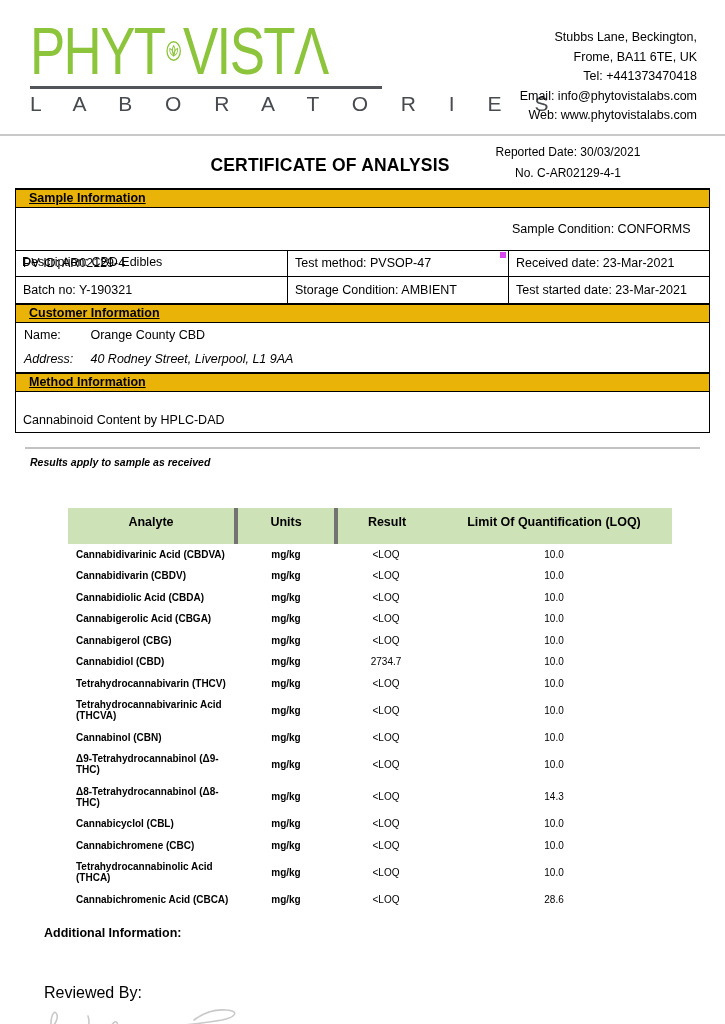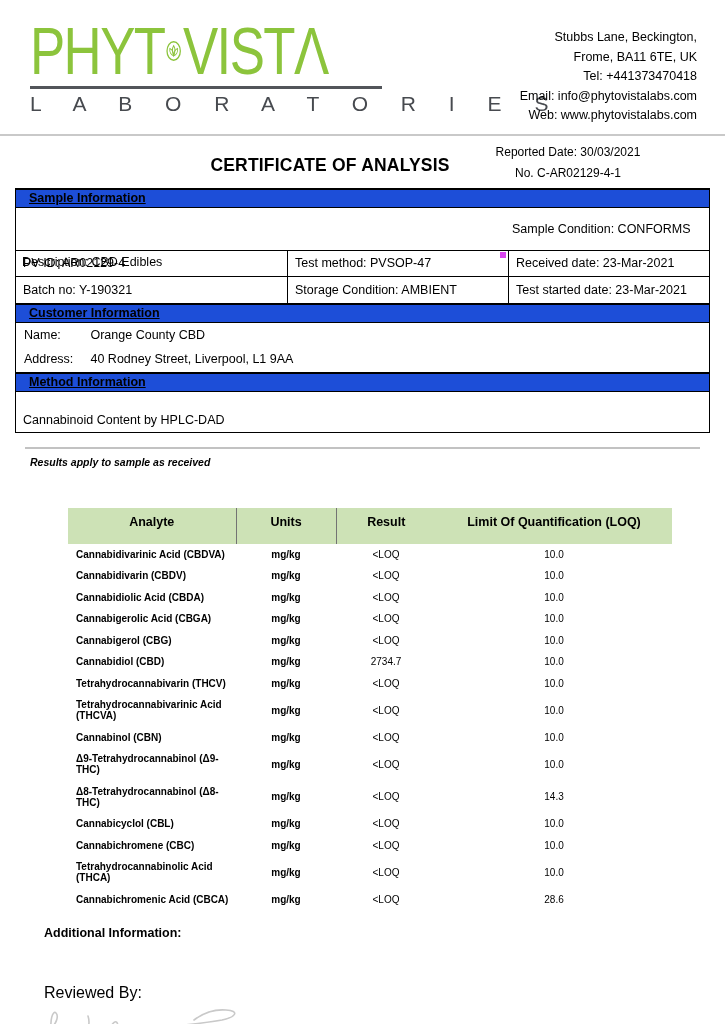--- a/index.html
+++ b/index.html
@@ -22,50 +22,50 @@
 
   
   .title-block { position: relative; height: 52px; }
   .report-meta { position: absolute; right: 42px; top: 6px; width: 230px; text-align: center;
                  font-size: 12px; line-height: 21px; }
   .doc-title { position: absolute; left: 0; top: 19px; width: 660px; text-align: center;
                font-size: 17.5px; font-weight: bold; letter-spacing: 0.2px; }
 
   
   .info-block { margin: 0 15px; border: 1px solid #000; border-top: 2px solid #000; font-size: 12.5px; }
-  .section-bar { background: #1d4ed8; border-bottom: 1px solid #000; padding: 1px 11px 2px 13px;
+  .section-bar { background: #eab308; border-bottom: 1px solid #000; padding: 1px 11px 2px 13px;
                  font-weight: bold; text-decoration: underline; }
   .section-bar.mid { border-top: 2px solid #000; }
   .irow { display: flex; }
   .irow .cell { padding: 3px 6px; }
   .row-desc { height: 43px; }
   .cell-desc { width: 490px; border-right: 6px solid #d946ef; margin-top: 44px; }
   .cell-cond { flex: 1; display: flex; align-items: center; padding-left: 7px; }
   .row-3col { height: 26px; align-items: stretch; }
   .row-3col .c1 { width: 272px; border-right: 1px solid #000; display: flex; align-items: center; padding-left: 7px; }
   .row-3col .c2 { width: 221px; border-right: 1px solid #000; display: flex; align-items: center; padding-left: 7px; }
   .row-3col .c3 { flex: 1; display: flex; align-items: center; padding-left: 7px; }
   .row-divider { border-bottom: 1px solid #000; }
   .cust-row { padding: 5px 0 2px 8px; }
-  .cust-row.addr { padding: 8px 0 6px 8px; }
+  .cust-row.addr { padding: 8px 0 6px 8px; font-style: italic; }
   .cust-label { display: inline-block; width: 63px; }
   .method-row { padding: 21px 0 5px 7px; }
 
   .hr2 { border-top: 2px solid #c2c2c2; margin: 14px 25px 0 25px; }
   .results-note { margin: 7px 0 0 30px; font-size: 10.5px; font-weight: bold; font-style: italic; }
 
   
   .results-table { margin: 40px 0 0 68px; border-collapse: collapse; width: 604px; table-layout: fixed; }
   .results-table col.c1 { width: 168px; }
   .results-table col.c2 { width: 100px; }
   .results-table col.c3 { width: 100px; }
   .results-table col.c4 { width: 236px; }
   .results-table th { background: #cde2b6; font-size: 12.5px; font-weight: bold;
                       padding: 7px 0 15px 0; text-align: center; vertical-align: top; }
-  .results-table th.gap { border-right: 1px solid #737373; }
+  .results-table th.gap { border-right: 4px solid #737373; }
   .results-table td { font-size: 10px; padding: 5px 0 5.5px 0; text-align: center; }
   .results-table td:first-child { text-align: left; padding-left: 8px; font-weight: bold; }
   .results-table td:nth-child(2) { font-weight: bold; }
 
   
   .additional { margin: 16px 0 0 44px; font-size: 12.5px; font-weight: bold; }
   .reviewed { margin: 44px 0 0 44px; font-size: 16px; }
   .signature { margin: 2px 0 0 44px; display: block; }
   .sig-name { margin: 0 0 0 44px; font-size: 12.5px; line-height: 15px; }
 </style>

